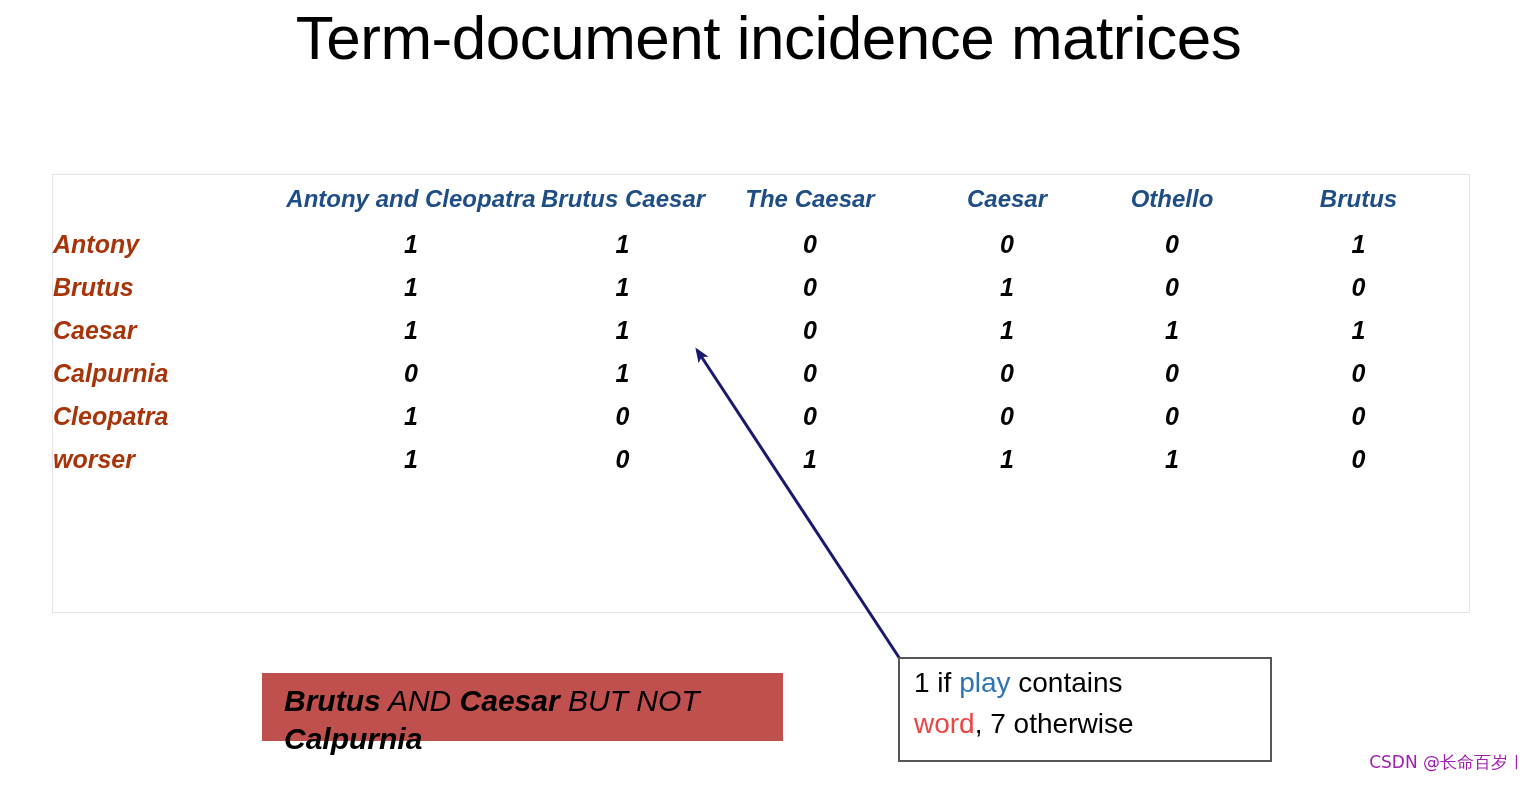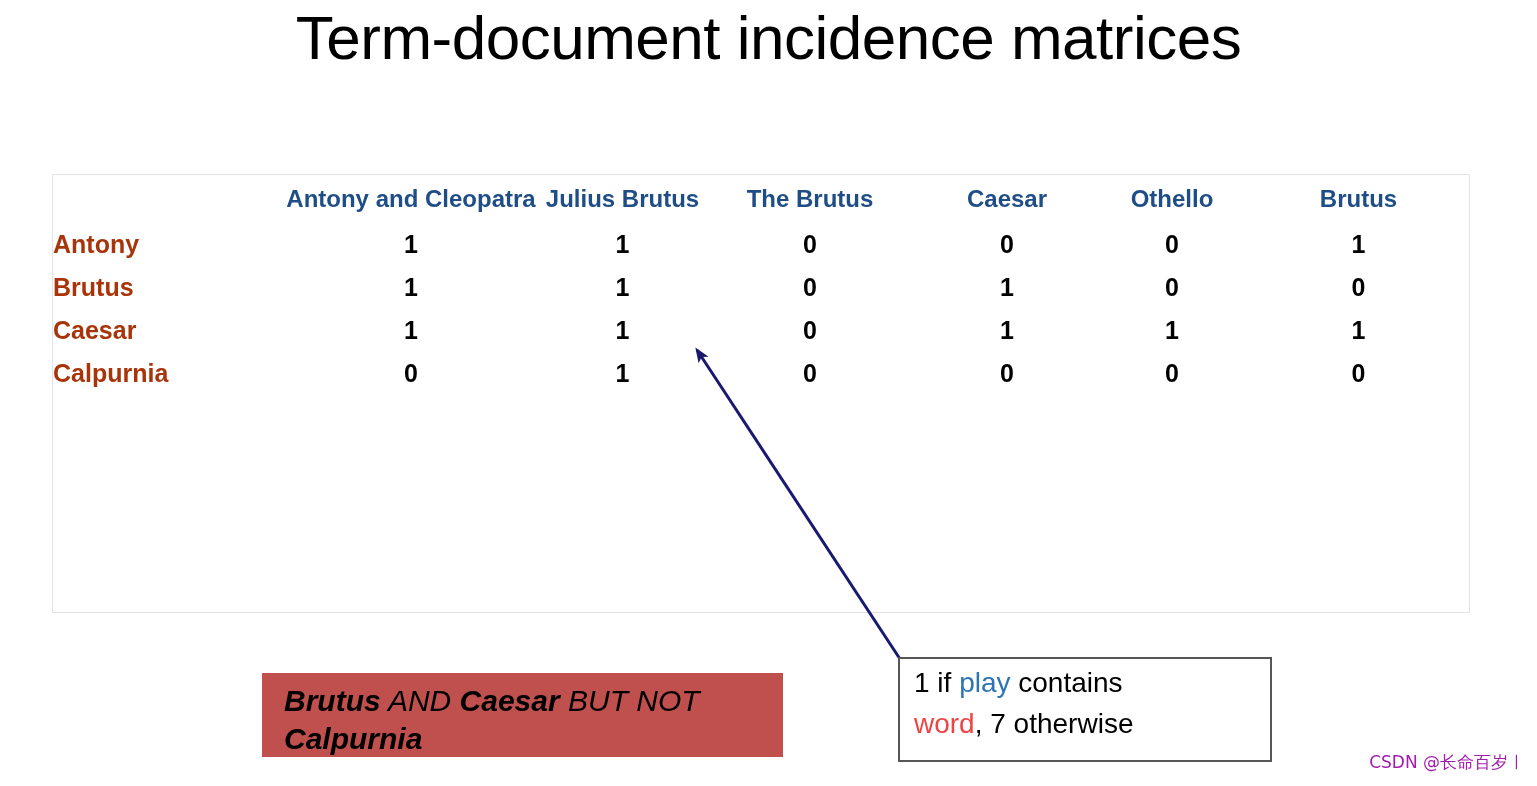--- a/index.html
+++ b/index.html
@@ -34,20 +34,21 @@
   
   #matrix-frame {
     position: absolute;
     left: 52px;
     top: 174px;
     width: 1418px;
     height: 439px;
     border: 1px solid #e3e3e3;
     box-sizing: border-box;
     background: #ffffff;
+    font-style: italic;
   }
 
   #matrix-table {
     position: absolute;
     left: 0;
     top: 0;
     width: 1418px;
     border-collapse: collapse;
     table-layout: fixed;
   }
@@ -105,21 +106,21 @@
     height: 786px;
     pointer-events: none;
   }
 
   
   #query-box {
     position: absolute;
     left: 262px;
     top: 673px;
     width: 521px;
-    height: 84px;
+    height: 68px;
     background: #c0504d;
     box-sizing: border-box;
     padding: 9px 14px 0 22px;
     font-family: "Liberation Sans", sans-serif;
     font-size: 30px;
     font-style: italic;
     color: #000000;
     line-height: 1.28;
   }
   #query-box .q-term { font-weight: bold; font-style: italic; }
@@ -169,22 +170,22 @@
       <col class="col-doc-1">
       <col class="col-doc-2">
       <col class="col-doc-3">
       <col class="col-doc-4">
       <col class="col-doc-5">
     </colgroup>
     <thead>
       <tr>
         <th class="term-header"></th>
         <th class="doc-header">Antony and Cleopatra</th>
-        <th class="doc-header">Julius Brutus</th>
-        <th class="doc-header">The Brutus</th>
+        <th class="doc-header">Brutus Caesar</th>
+        <th class="doc-header">The Caesar</th>
         <th class="doc-header">Caesar</th>
         <th class="doc-header">Othello</th>
         <th class="doc-header">Brutus</th>
       </tr>
     </thead>
     <tbody>
       <tr>
         <td class="term-label">Antony</td>
         <td class="cell-value">1</td>
         <td class="cell-value">1</td>
@@ -211,20 +212,38 @@
         <td class="cell-value">1</td>
         <td class="cell-value">1</td>
       </tr>
       <tr>
         <td class="term-label">Calpurnia</td>
         <td class="cell-value">0</td>
         <td class="cell-value">1</td>
         <td class="cell-value">0</td>
         <td class="cell-value">0</td>
         <td class="cell-value">0</td>
+        <td class="cell-value">0</td>
+      </tr>
+      <tr>
+        <td class="term-label">Cleopatra</td>
+        <td class="cell-value">1</td>
+        <td class="cell-value">0</td>
+        <td class="cell-value">0</td>
+        <td class="cell-value">0</td>
+        <td class="cell-value">0</td>
+        <td class="cell-value">0</td>
+      </tr>
+      <tr>
+        <td class="term-label">worser</td>
+        <td class="cell-value">1</td>
+        <td class="cell-value">0</td>
+        <td class="cell-value">1</td>
+        <td class="cell-value">1</td>
+        <td class="cell-value">1</td>
         <td class="cell-value">0</td>
       </tr>
     </tbody>
   </table>
 </div>
 
 <svg id="annotation-arrow" viewBox="0 0 1537 786" width="1537" height="786" xmlns="http://www.w3.org/2000/svg">
   <defs>
     <marker id="arrowhead" markerWidth="5" markerHeight="5" refX="4" refY="2.5" orient="auto" markerUnits="strokeWidth">
       <path d="M5,2.5 L0,0.5 L1.2,2.5 L0,4.5 Z" fill="#191970"></path>

